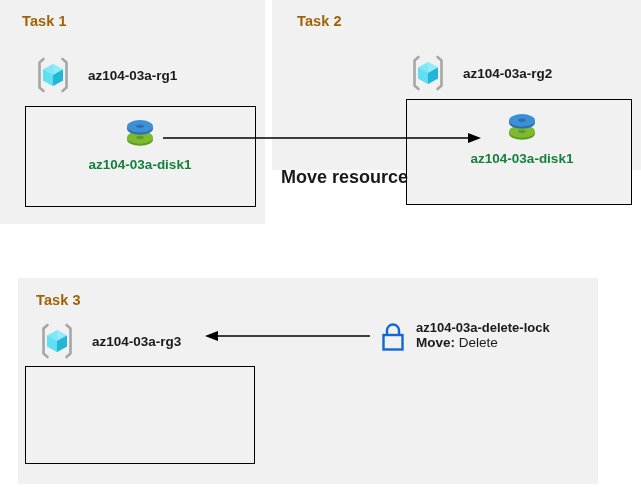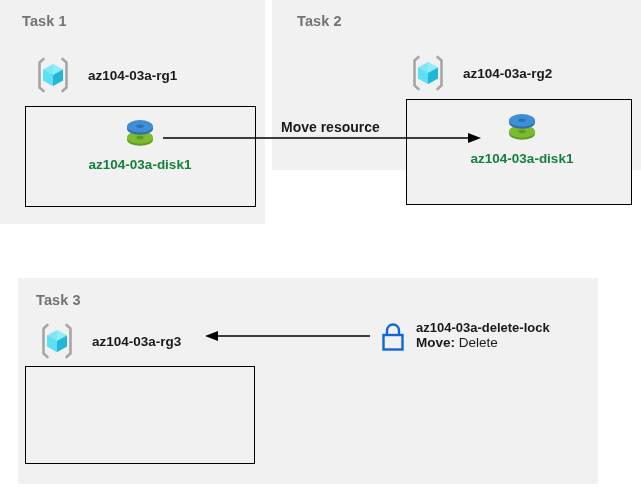--- a/index.html
+++ b/index.html
@@ -23,21 +23,21 @@
     position: absolute;
     background: #f1f1f1;
     box-sizing: border-box;
   }
   #panel-task1 { left: 0px;   top: 0px;   width: 265px; height: 224px; }
   #panel-task2 { left: 272px; top: 0px;   width: 369px; height: 170px; }
   #panel-task3 { left: 18px;  top: 278px; width: 580px; height: 206px; }
 
   .panel-title {
     position: absolute;
-    color: #737373;
+    color: #a16207;
     font-weight: bold;
     font-size: 14.5px;
     letter-spacing: 0.1px;
     white-space: nowrap;
   }
   #title-task1 { left: 22px; top: 13px; }
   #title-task2 { left: 25px; top: 13px; }
   #title-task3 { left: 18px; top: 14px; }
 
   
@@ -92,23 +92,24 @@
   }
 
   
   .arrow { position: absolute; }
   #arrow-move   { left: 163px; top: 128px; width: 318px; height: 20px; }
   #arrow-lock   { left: 205px; top: 326px; width: 165px; height: 20px; }
 
   .arrow-label {
     position: absolute;
     font-weight: bold;
-    font-size: 14px;
+    font-size: 18px;
     color: #1a1a1a;
     white-space: nowrap;
+    margin-top: 48px;
   }
   #label-move { left: 281px; top: 119px; }
 
   
   #lock-block {
     position: absolute;
     left: 378px;
     top: 320px;
     display: flex;
     align-items: flex-start;

